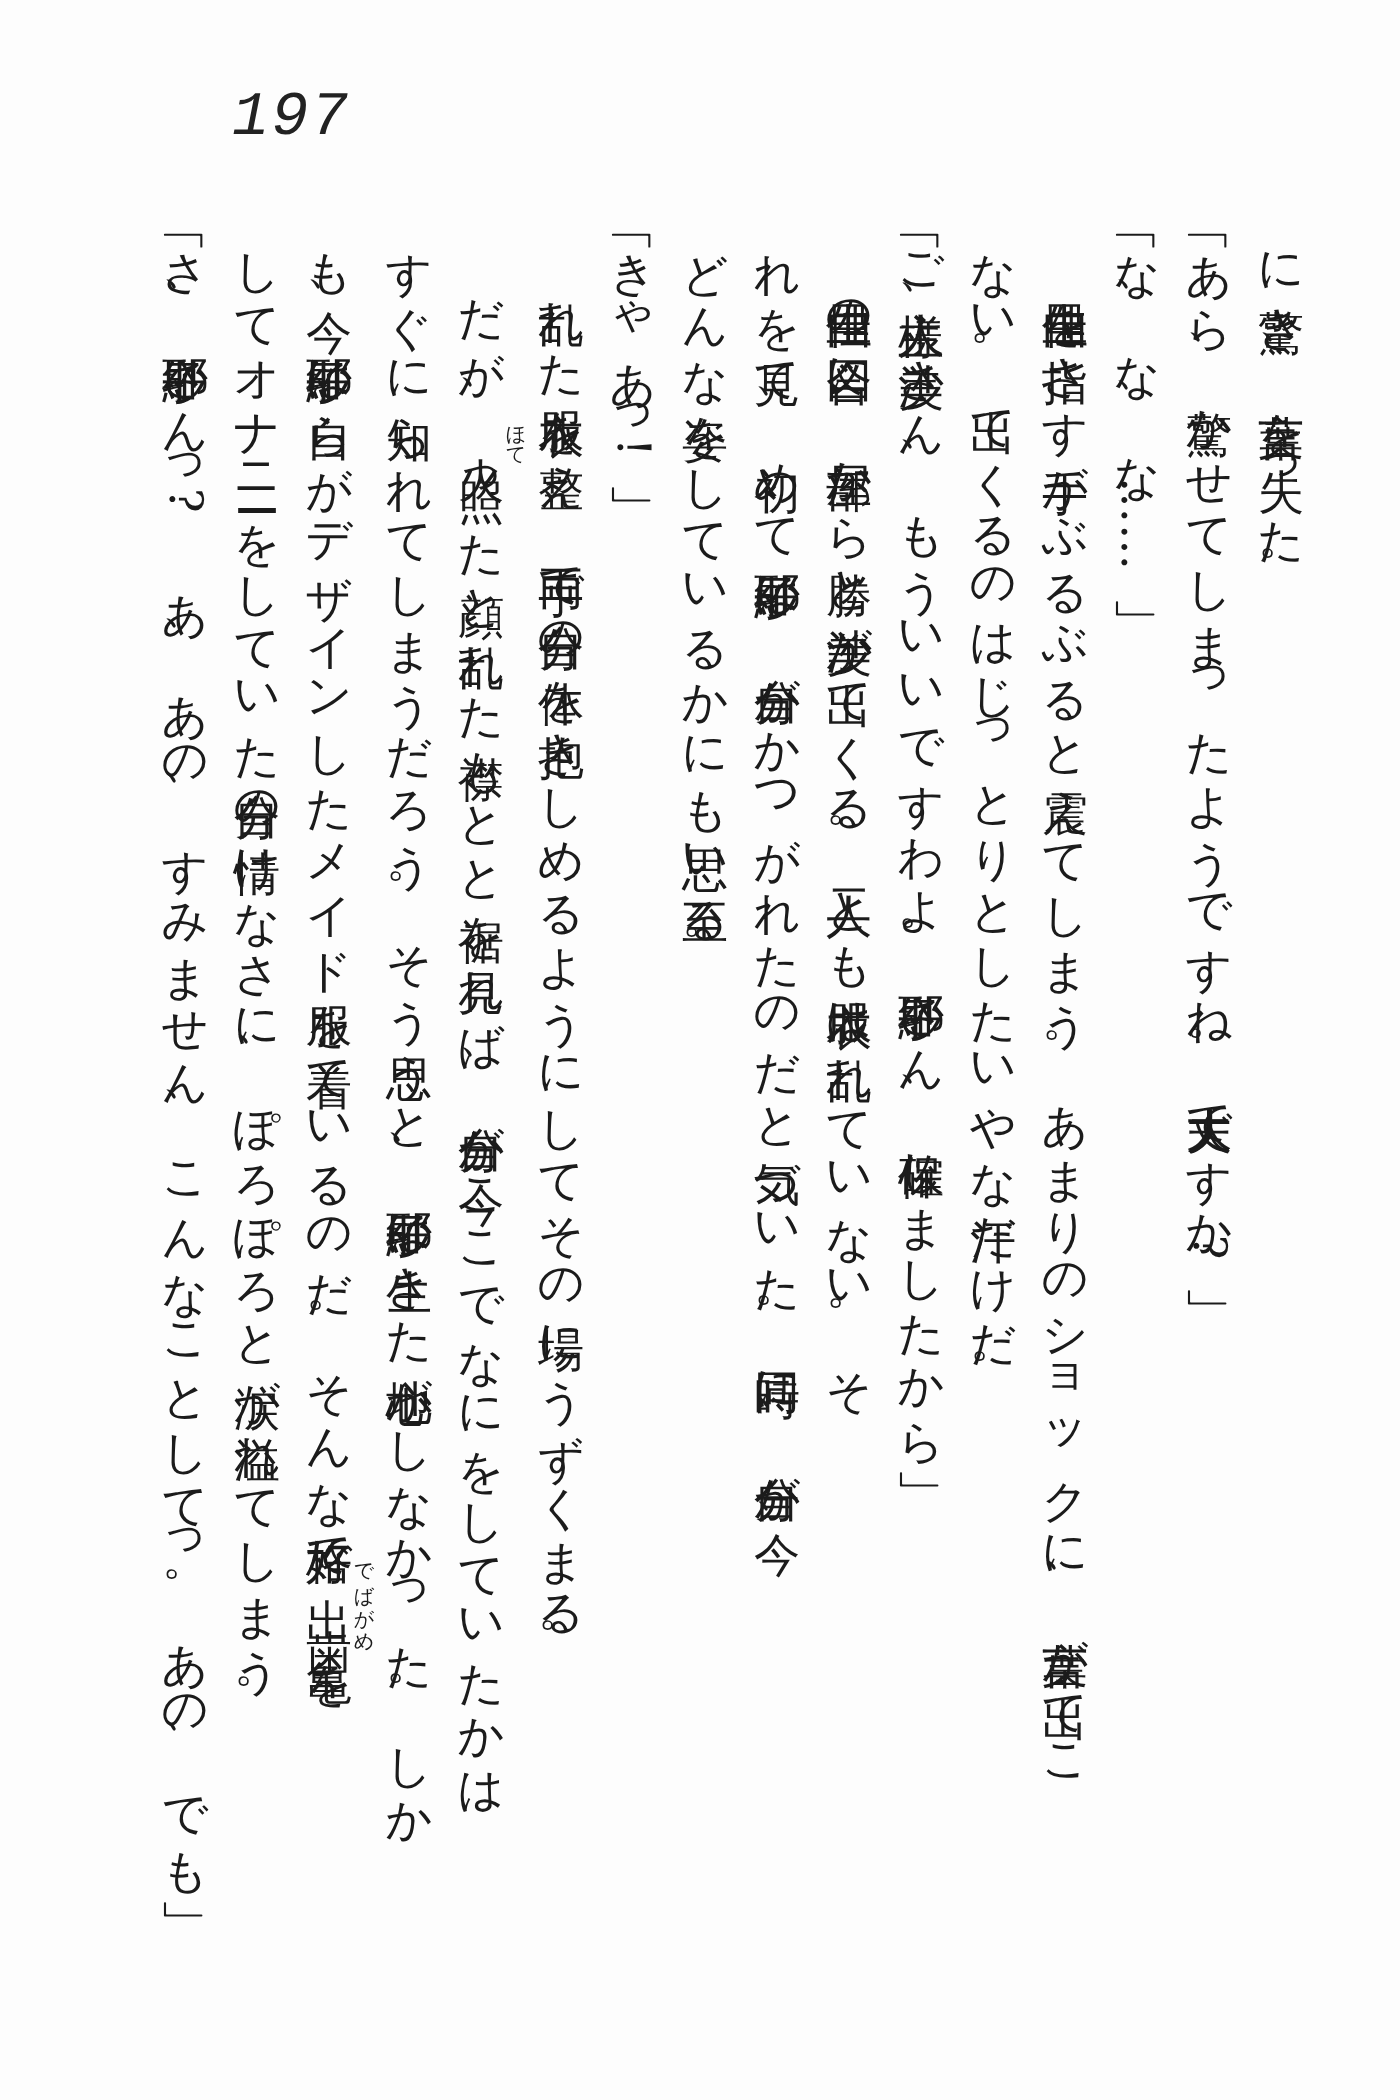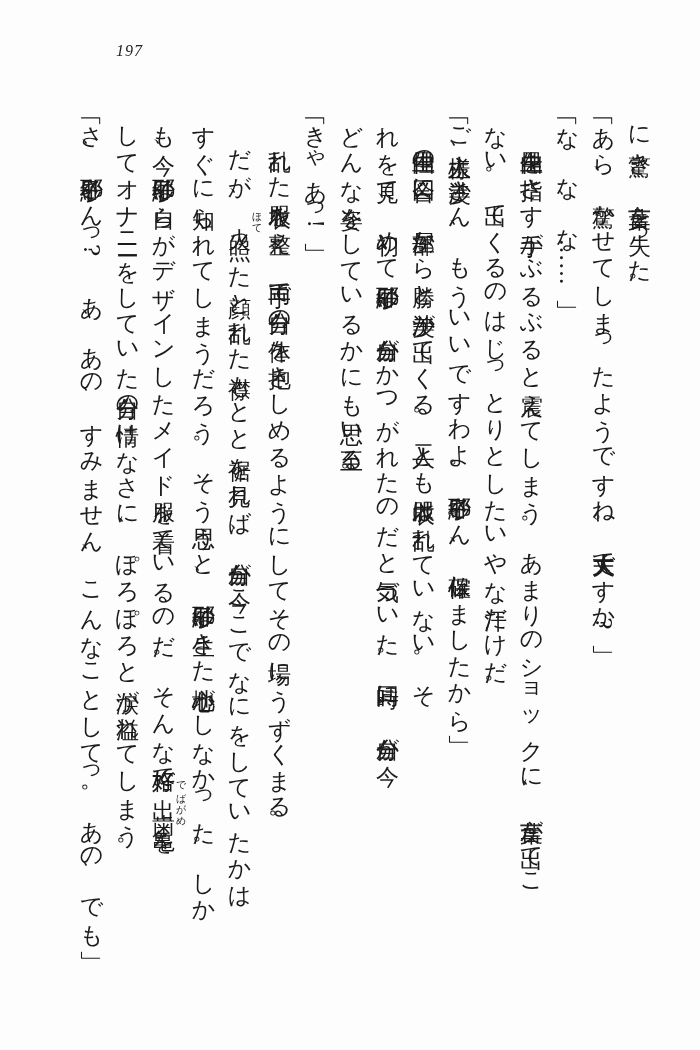--- a/index.html
+++ b/index.html
@@ -15,23 +15,23 @@
     width: 700px;
     height: 1050px;
     background: #fdfdfd;
     font-family: "DejaVu Serif", serif;
     color: #1b1b1b;
   }
   .page-number {
     position: absolute;
     left: 116px;
     top: 42px;
-    font-size: 16px;
+    font-size: 31px;
     font-style: italic;
-    font-family: Liberation Serif, serif;
+    font-family: Liberation Mono, monospace;
     color: #222;
     letter-spacing: 1px;
   }
   .text-block {
     position: absolute;
     top: 110px;
     right: 42px;
     height: 910px;
     writing-mode: vertical-rl;
     text-orientation: mixed;

